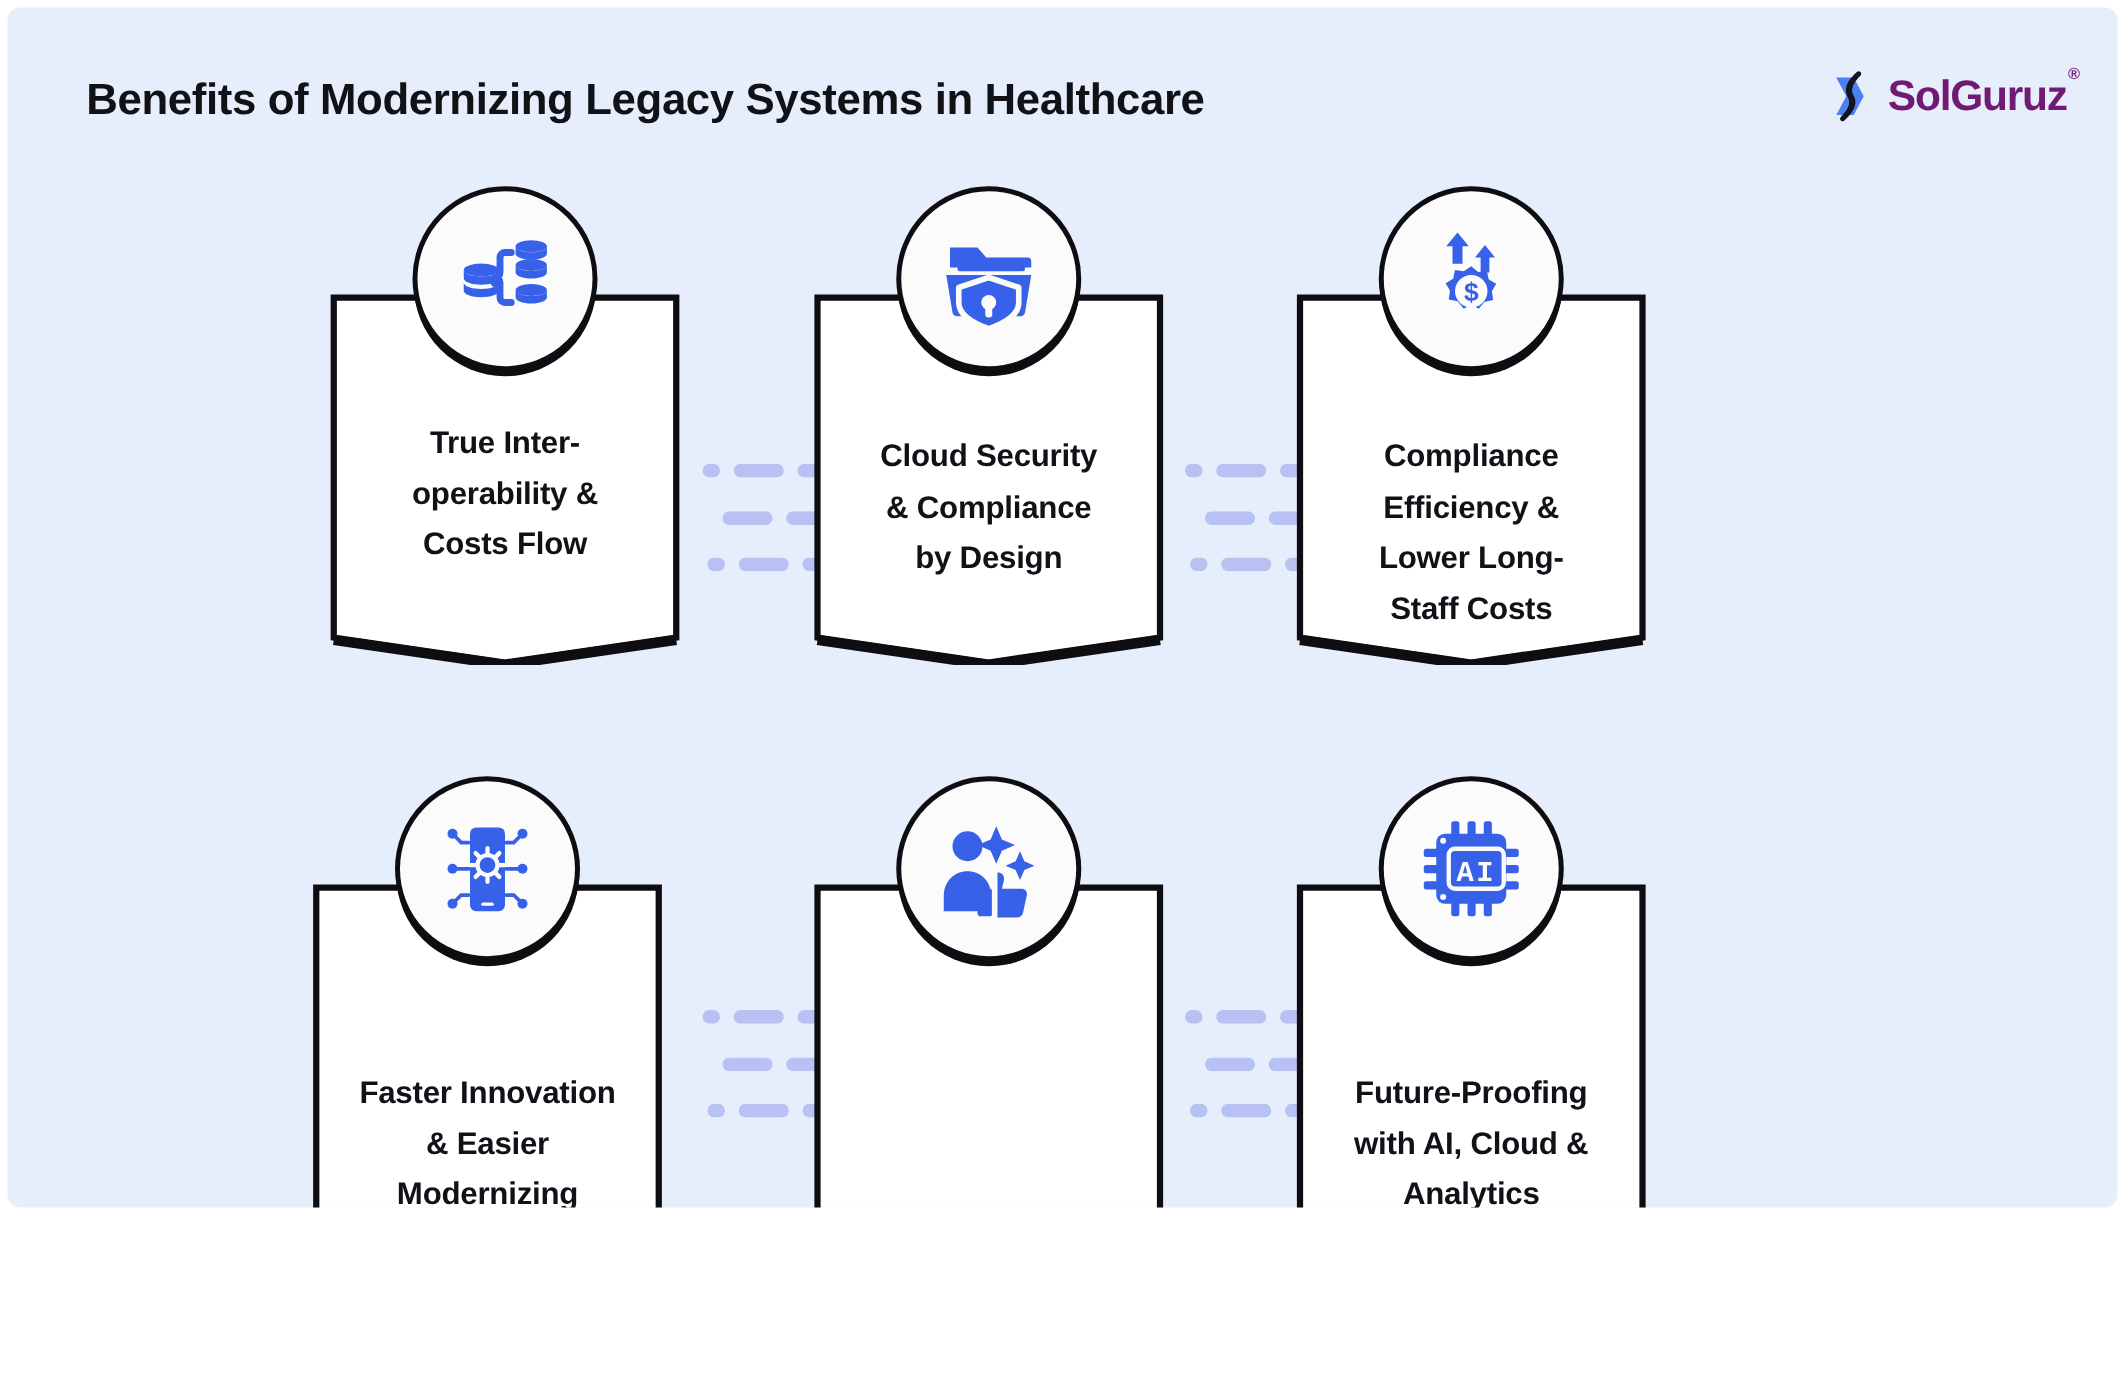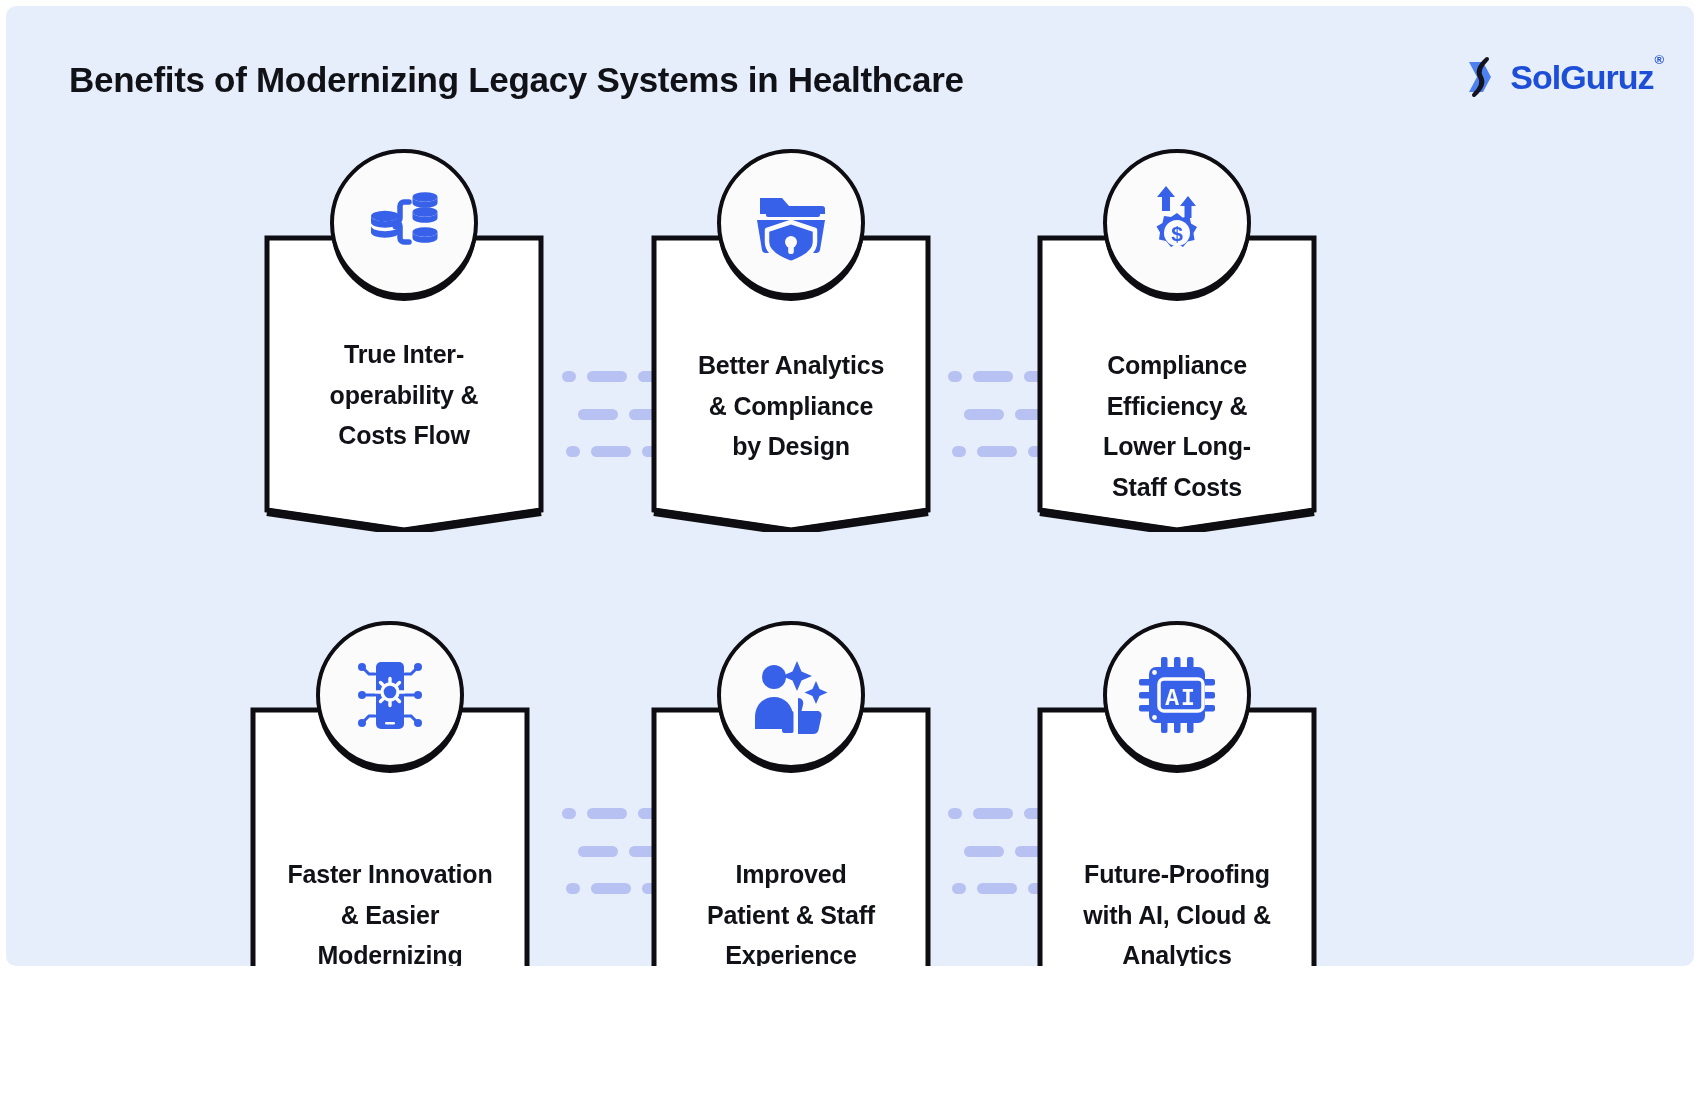--- a/index.html
+++ b/index.html
@@ -25,21 +25,21 @@
     position:absolute;left:63px;top:54px;
     font-size:35px;font-weight:bold;color:#111217;
     letter-spacing:-0.3px;white-space:nowrap;
   }
   #logo{
     position:absolute;right:44px;top:48px;
     display:flex;align-items:center;gap:7px;
   }
   #logo-mark{width:46px;height:46px;position:relative;flex:none;}
   #logo-text{
-    font-size:34px;font-weight:bold;color:#1d4ed8;
+    font-size:34px;font-weight:bold;color:#701a75;
     letter-spacing:-1px;position:relative;
   }
   #logo-reg{
     font-size:13px;vertical-align:super;font-weight:bold;
     position:relative;top:-12px;left:1px;
   }
   
   .card{
     position:absolute;
     width:282px;height:298px;
@@ -160,21 +160,21 @@
           <path d="M10 16 h22 l7 8 h33 a3 3 0 0 1 3 3 v5 H10 Z"></path>
           <rect x="16" y="26" width="54" height="9" rx="2"></rect>
           <path d="M7 38 h68 l-5 30 a4 4 0 0 1 -4 3 H16 a4 4 0 0 1 -4 -3 Z"></path>
         </g>
         <path d="M41 40 L65 48 v12 c0 10 -10 16 -24 21 c-14 -5 -24 -11 -24 -21 V48 Z" fill="#3761e8" stroke="#fbfbfb" stroke-width="4.5" stroke-linejoin="round"></path>
         <circle cx="41" cy="60" r="6" fill="#fbfbfb"></circle>
         <rect x="38.2" y="60" width="5.6" height="12" rx="2.6" fill="#fbfbfb"></rect>
       </svg>
     </div>
     <div class="card-label" style="top:111px;">
-      <span>Better Analytics</span><br>
+      <span>Cloud Security</span><br>
       <span>&amp; Compliance</span><br>
       <span>by Design</span>
     </div>
   </div>
 
   <div class="connector" style="left:942px;top:365px;">
     <div class="dash-row r1">
       <span class="dash" style="width:14px"></span>
       <span class="dash" style="width:40px"></span>
       <span class="dash" style="width:40px"></span>
@@ -283,25 +283,20 @@
         <g fill="#3761e8">
           <circle cx="25" cy="24" r="12"></circle>
           <path d="M6 64 c0 -12 8.5 -20 19 -20 c10.5 0 19 8 19 20 v12 H6 Z"></path>
           <path d="M48 8 l4.5 10.5 L63 23 l-10.5 4.5 L48 38 l-4.5 -10.5 L33 23 l10.5 -4.5 Z"></path>
           <path d="M67 28 l3.5 8 l8 3.5 l-8 3.5 l-3.5 8 l-3.5 -8 l-8 -3.5 l8 -3.5 Z"></path>
           <rect x="33" y="58" width="12" height="22" rx="2.5"></rect>
           <path d="M49 45 c4 0 6 3 5 7 l-1.5 6 H68 c3 0 5 2 4.5 5 l-3 14 c-0.6 2.7 -2.6 4 -5.4 4 H49 Z"></path>
         </g>
         <rect x="44.5" y="56" width="3" height="26" fill="#fbfbfb"></rect>
       </svg>
-    </div>
-    <div class="card-label" style="top:148px;">
-      <span>Improved</span><br>
-      <span>Patient &amp; Staff</span><br>
-      <span>Experience</span>
     </div>
   </div>
 
   <div class="connector" style="left:942px;top:802px;">
     <div class="dash-row r1">
       <span class="dash" style="width:14px"></span>
       <span class="dash" style="width:40px"></span>
       <span class="dash" style="width:40px"></span>
     </div>
     <div class="dash-row r2">

